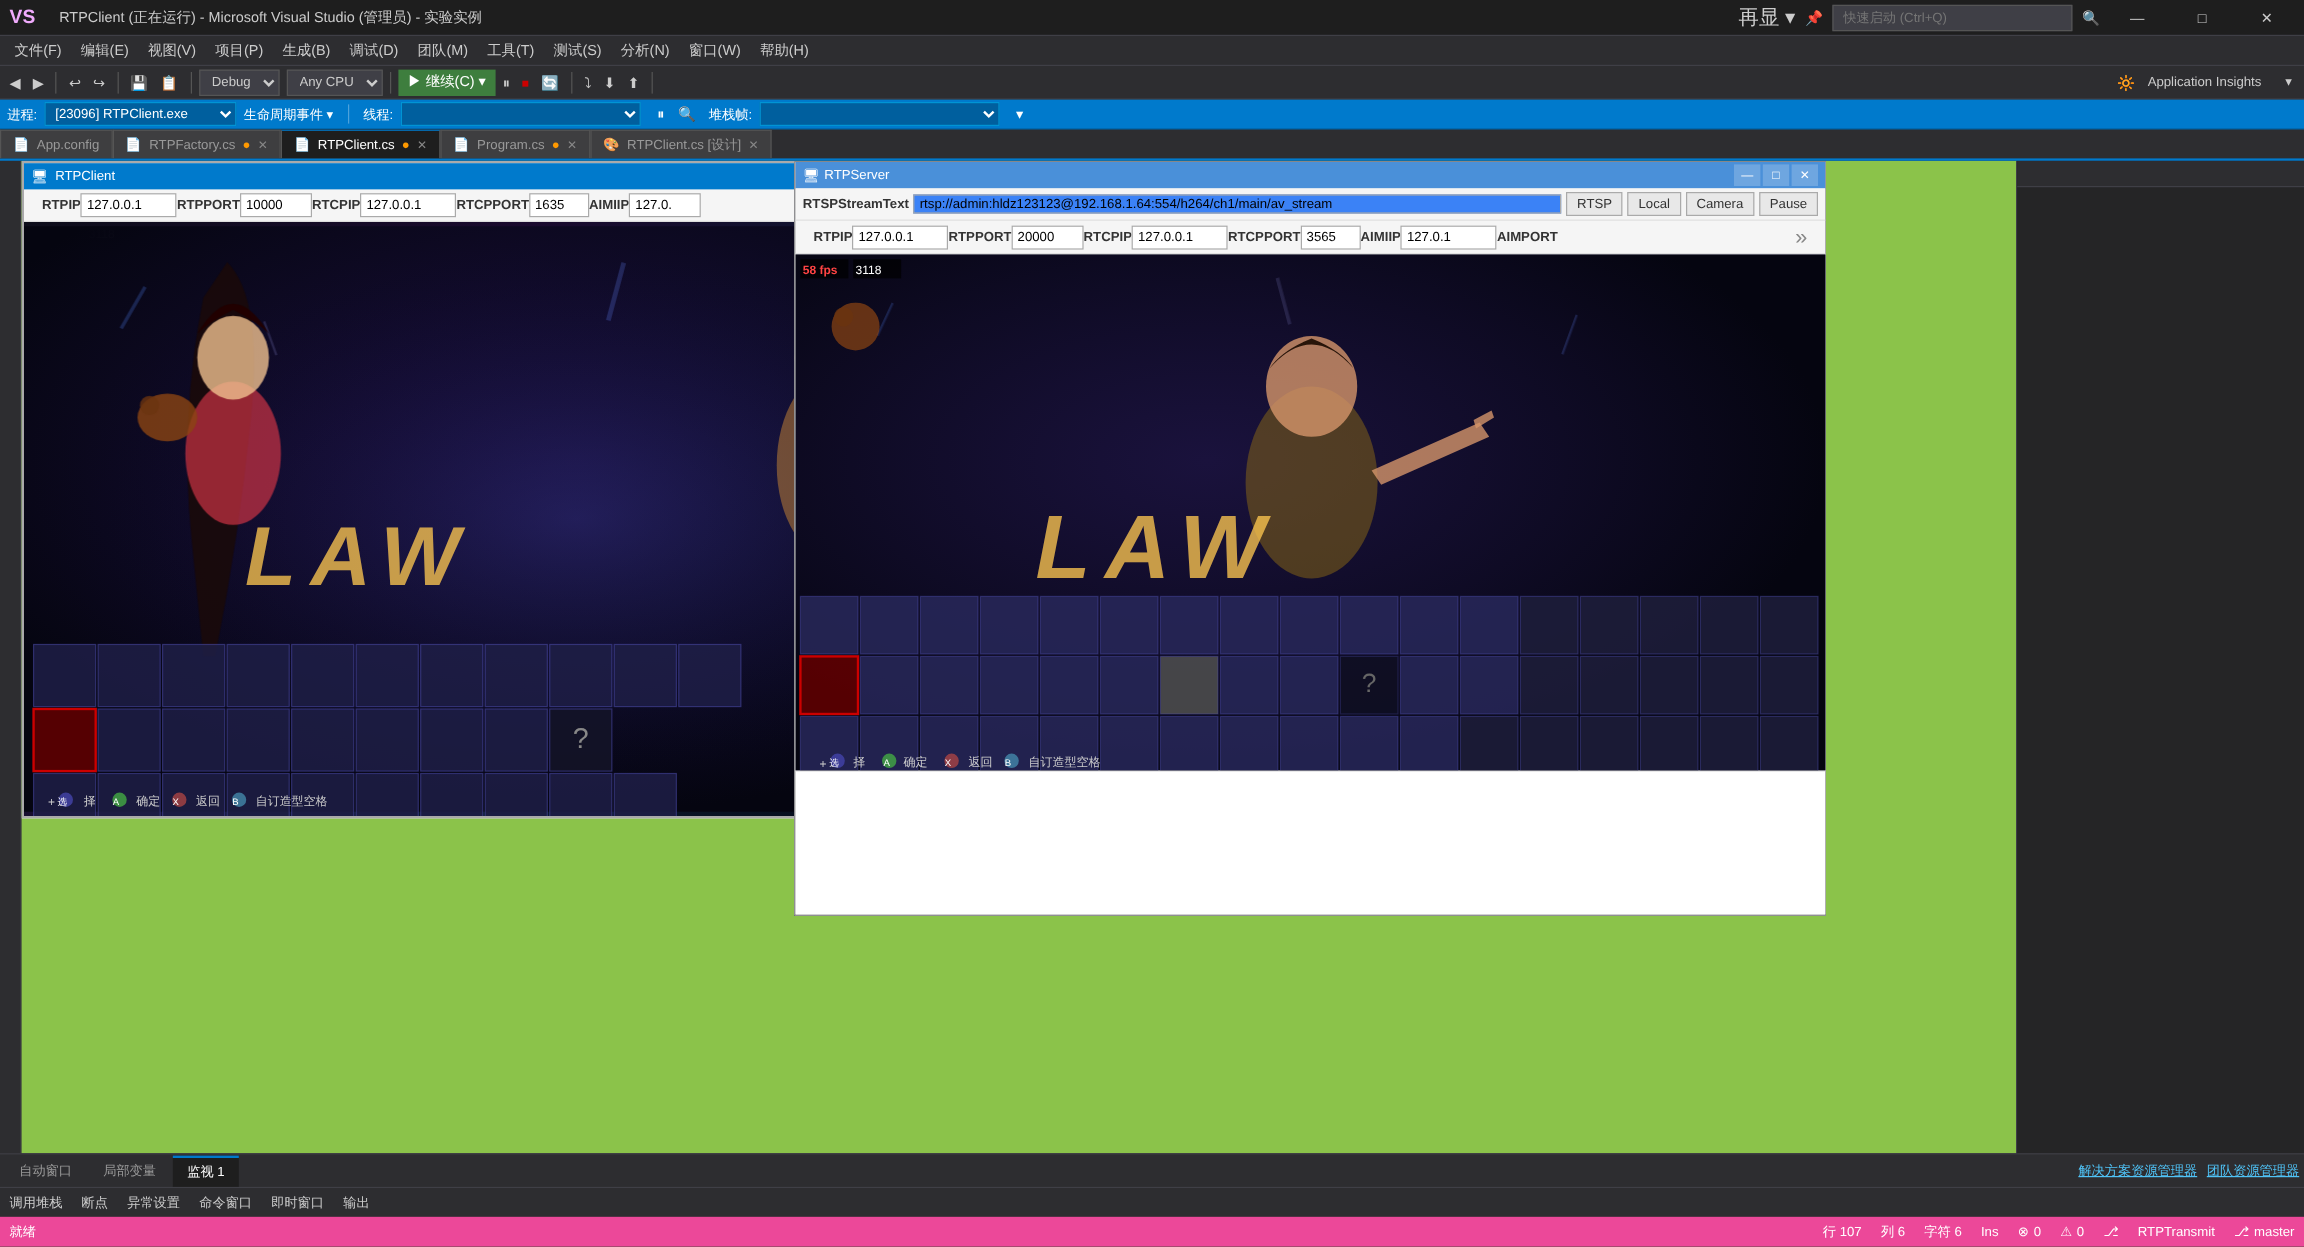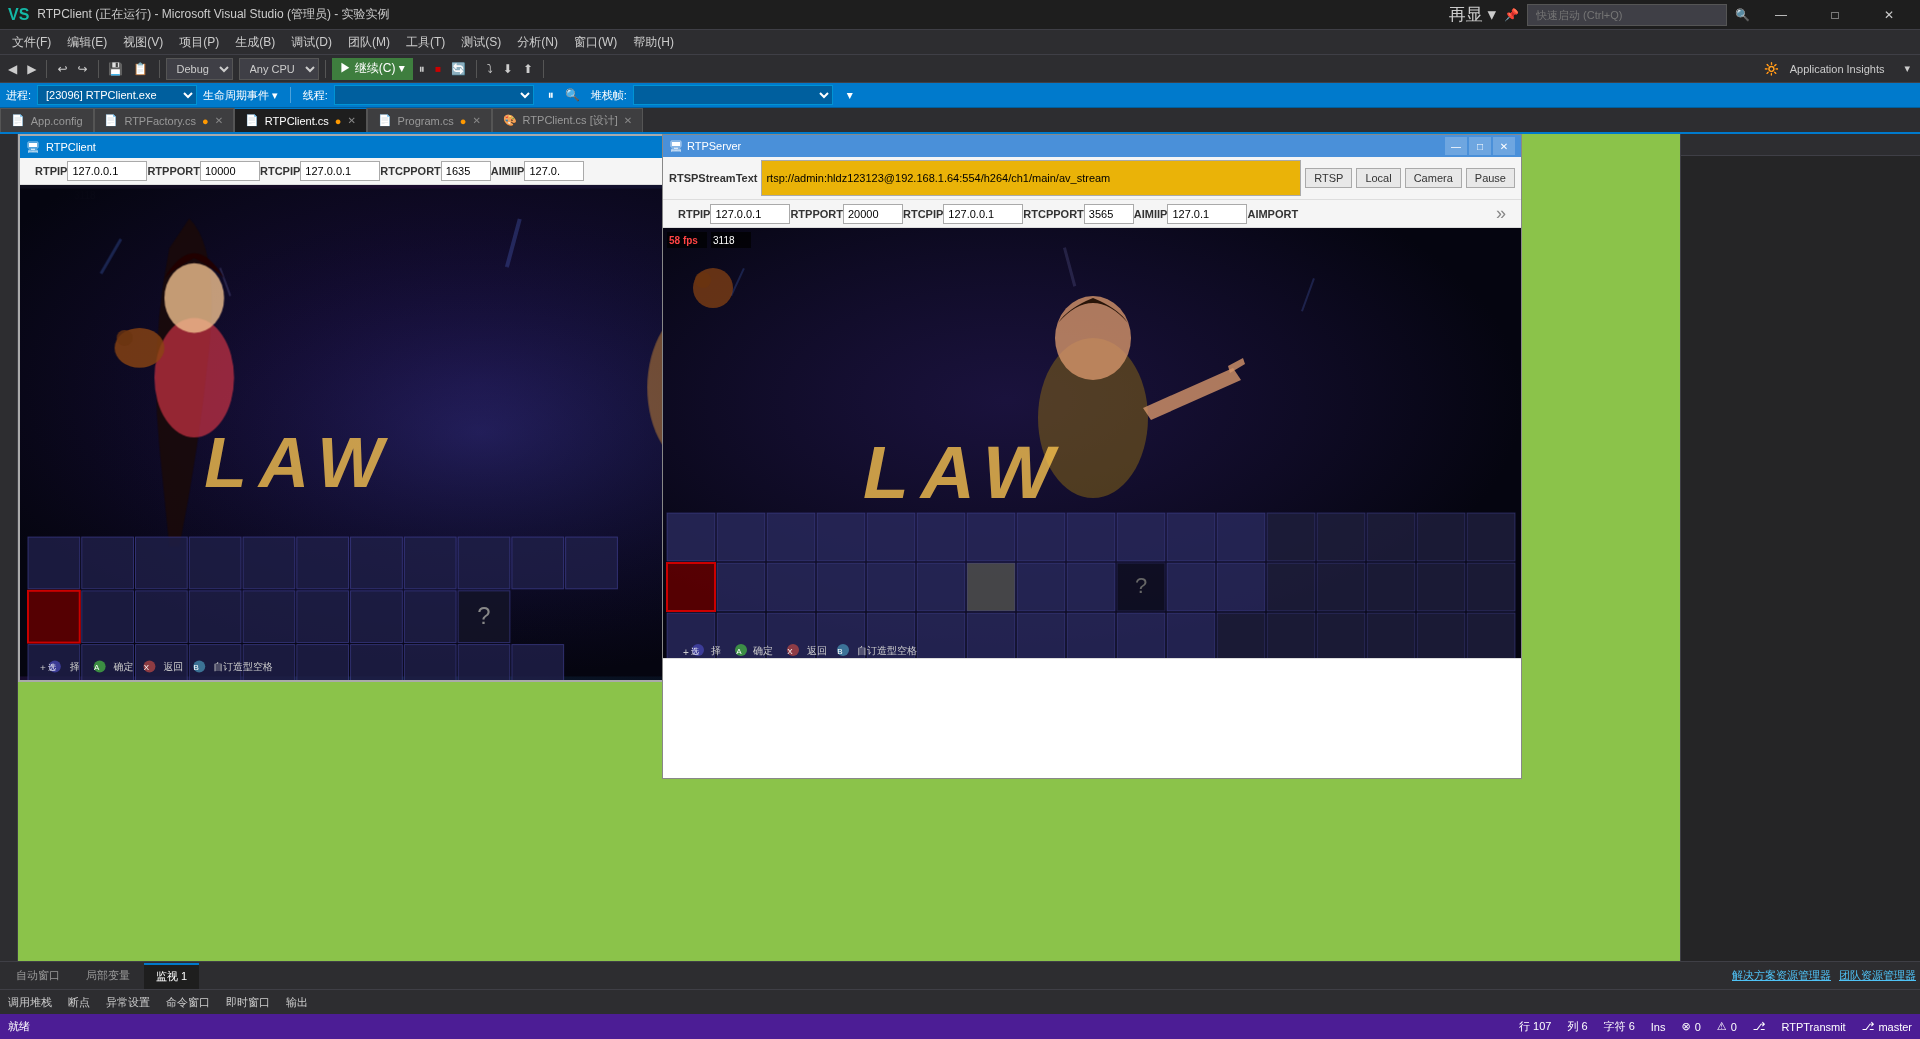--- a/index.html
+++ b/index.html
@@ -17,22 +17,22 @@
     #title-bar {
       height: 30px;
       background: #1e1e1e;
       display: flex;
       align-items: center;
       padding: 0 8px;
       border-bottom: 1px solid #3f3f46;
       position: relative;
     }
     #title-bar .vs-logo {
-      margin-right: 8px;
-      color: #14b8a6;
+      margin-right: 20px;
+      color: #f0abfc;
       font-size: 16px;
       font-weight: bold;
     }
     #title-bar .title-text {
       color: #ccc;
       font-size: 12px;
       flex: 1;
     }
     .win-btn {
       width: 46px;
@@ -300,26 +300,26 @@
     .stream-url-row {
       display: flex;
       align-items: center;
       padding: 3px 6px;
       gap: 4px;
       background: #f5f5f5;
       border-bottom: 1px solid #ddd;
     }
     .stream-input {
       flex: 1;
-      background: #eab308;
+      background: #3b82f6;
       border: 1px solid #aaa;
       color: #000;
       font-size: 11px;
       padding: 1px 4px;
-      height: 36px;
+      height: 16px;
     }
     .action-btn {
       background: #e8e8e8;
       border: 1px solid #aaa;
       color: #333;
       font-size: 11px;
       padding: 2px 8px;
       cursor: pointer;
       height: 20px;
     }
@@ -370,21 +370,21 @@
     }
     .bt-item {
       color: #ccc;
       font-size: 11px;
       cursor: pointer;
     }
 
     
     #status-bar {
       height: 25px;
-      background: #4c1d95;
+      background: #ec4899;
       display: flex;
       align-items: center;
       padding: 0 8px;
       gap: 16px;
     }
     .status-item {
       color: #fff;
       font-size: 11px;
     }
     .status-right {

